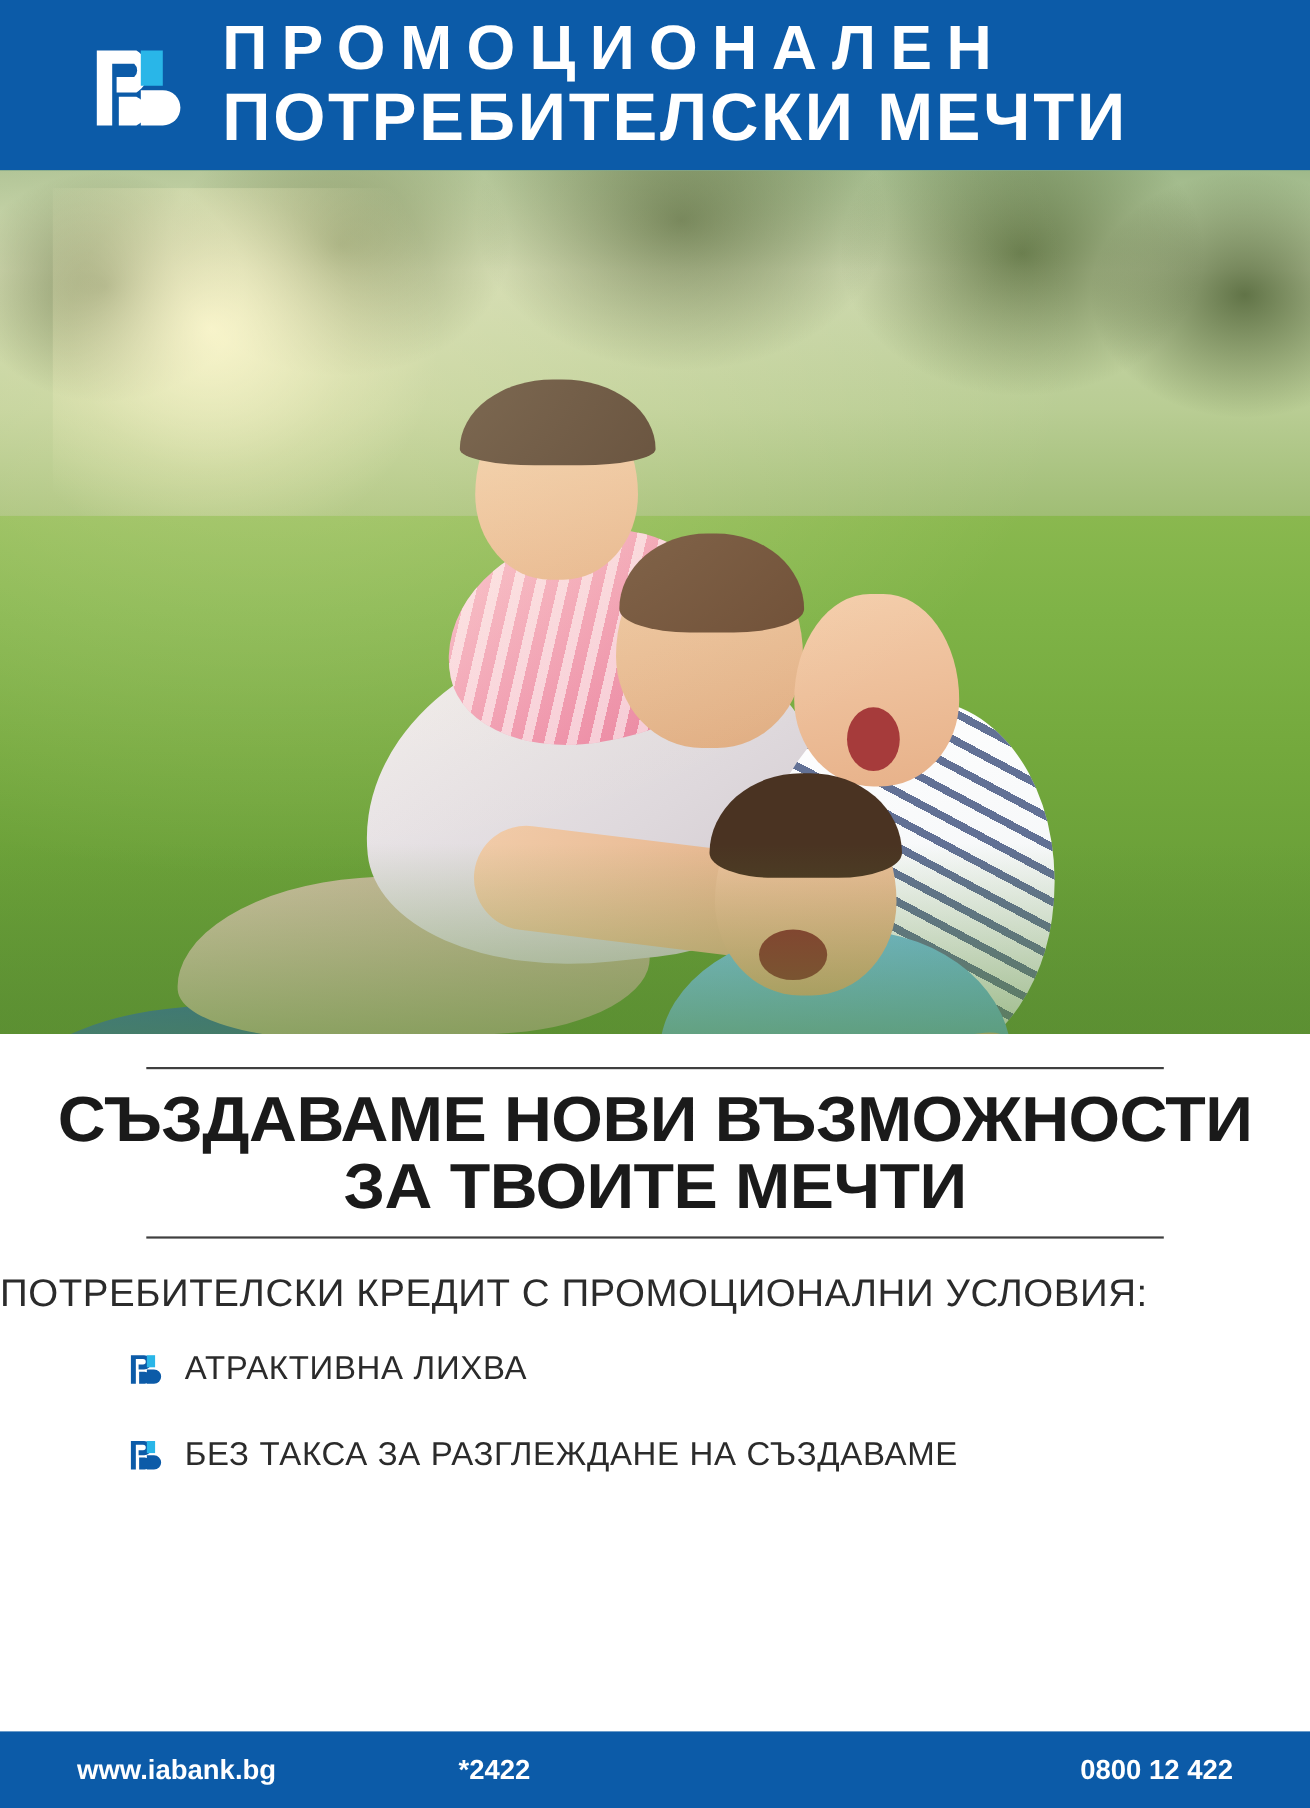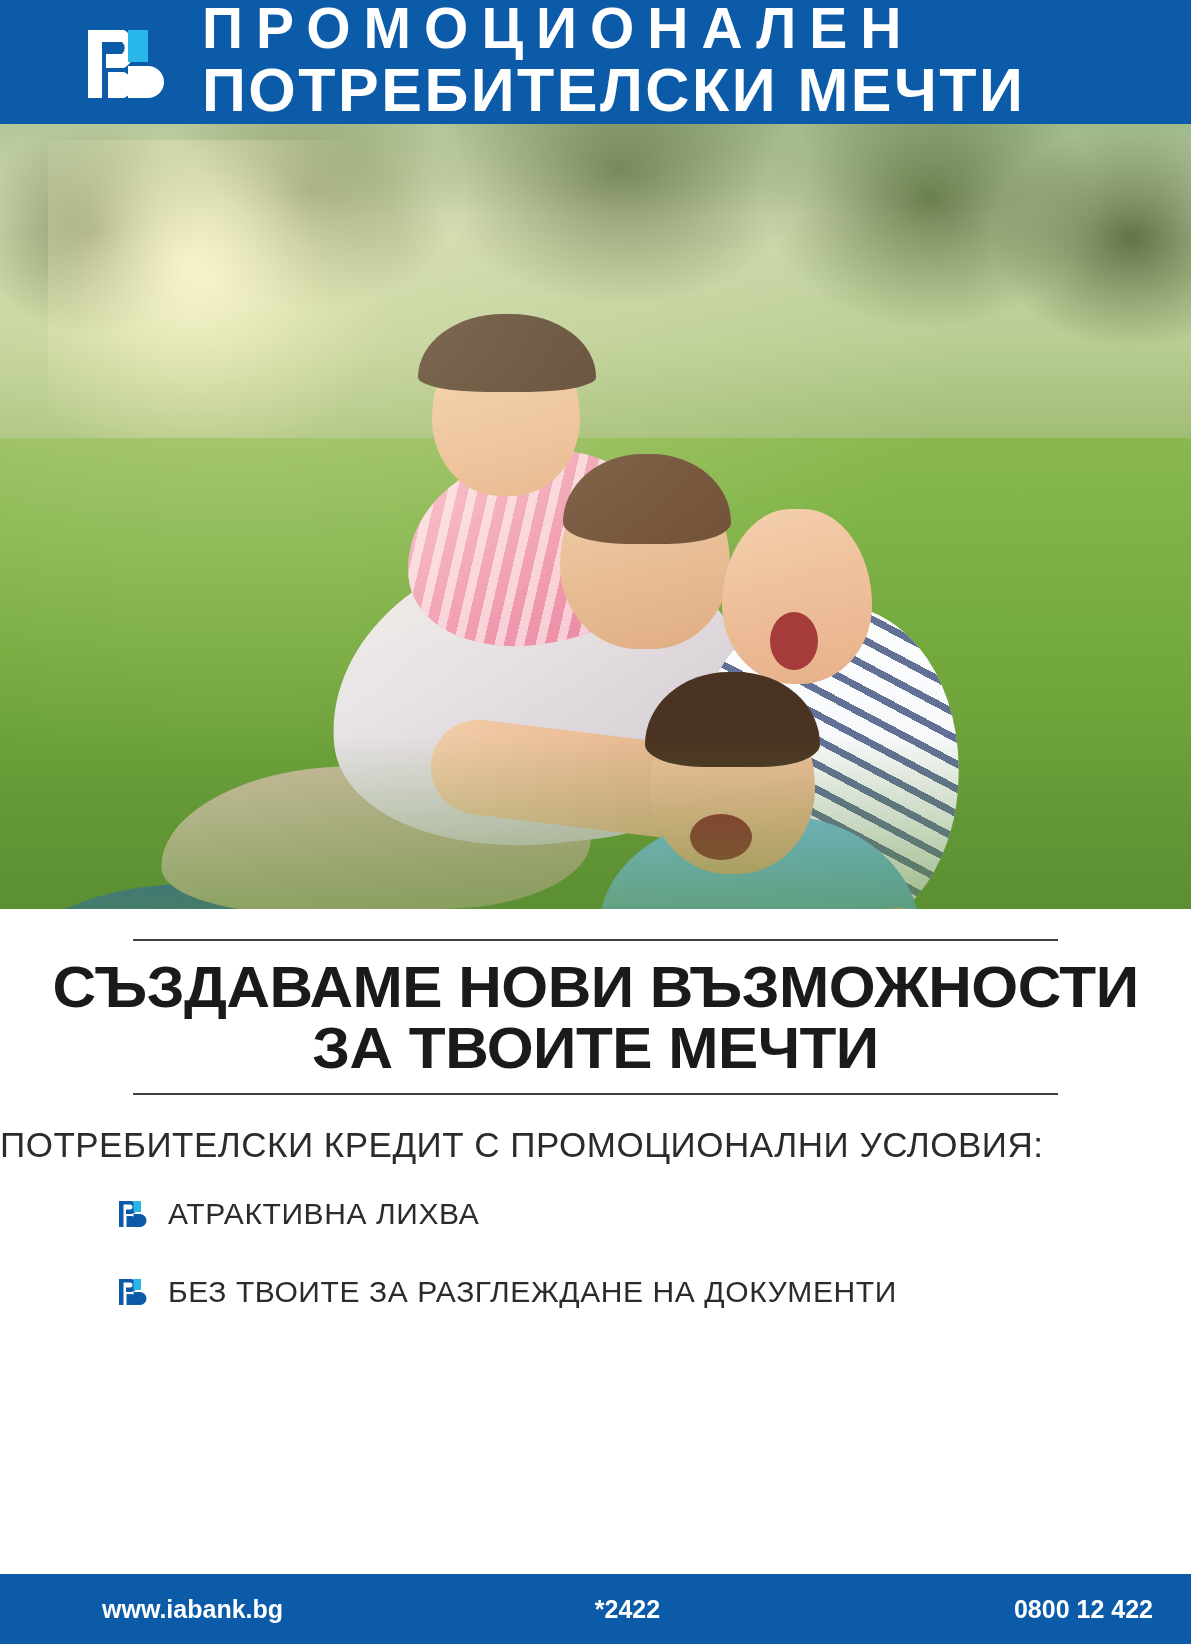--- a/index.html
+++ b/index.html
@@ -20,21 +20,21 @@
     height: 1644px;
     position: relative;
     background: #ffffff;
     display: flex;
     flex-direction: column;
   }
 
   
   .header {
     background: #0c5ba8;
-    height: 124px;
+    height: 155px;
     display: flex;
     align-items: center;
     padding: 0 0 0 78px;
     box-sizing: border-box;
     position: relative;
     flex: 0 0 auto;
   }
   .logo {
     width: 96px;
     height: 96px;
@@ -318,22 +318,22 @@
     height: 70px;
     background: #0c5ba8;
     display: flex;
     align-items: center;
     color: #ffffff;
     font-weight: bold;
     font-size: 25px;
     box-sizing: border-box;
     padding: 0 70px;
   }
-  .footer-left { flex: 0 0 auto; width: 33%; text-align: left; margin-left: 32px; }
-  .footer-mid { flex: 0 0 auto; width: 34%; text-align: center; }
+  .footer-left { flex: 0 0 auto; width: 33%; text-align: left; }
+  .footer-mid { flex: 0 0 auto; width: 34%; }
   .footer-right { flex: 0 0 auto; width: 33%; text-align: right; }
 </style>
 </head>
 <body>
 
 <div class="poster">
 
   <div class="header">
     <div class="logo">
       <svg width="96" height="96" viewBox="0 0 96 96" xmlns="http://www.w3.org/2000/svg">
@@ -412,21 +412,21 @@
 
       <div class="bullet">
         <span class="bullet-icon">
           <svg width="30" height="30" viewBox="0 0 30 30" xmlns="http://www.w3.org/2000/svg">
             <path d="M1 2 H13 A6.5 6.5 0 0 1 13 15 H8 V10.5 H12 A2.4 2.4 0 0 0 12 5.5 H5.5 V28 H1 Z" fill="#0c5ba8"></path>
             <rect x="15.5" y="2" width="7.5" height="11" fill="#29b6e8"></rect>
             <path d="M15.5 15 H22 A6.3 6.3 0 0 1 22 28 H15.5 Z" fill="#0c5ba8"></path>
             <path d="M8.5 17 H13.5 A5.3 5.3 0 0 1 13.5 28 H8.5 Z" fill="#0c5ba8"></path>
           </svg>
         </span>
-        <span class="bullet-text">БЕЗ ТВОИТЕ ЗА РАЗГЛЕЖДАНЕ НА ДОКУМЕНТИ</span>
+        <span class="bullet-text">БЕЗ ТАКСА ЗА РАЗГЛЕЖДАНЕ НА СЪЗДАВАМЕ</span>
       </div>
 
 
     </div>
   </div>
 
   <div class="footer">
     <div class="footer-left">www.iabank.bg</div>
     <div class="footer-mid">*2422</div>
     <div class="footer-right">0800 12 422</div>

